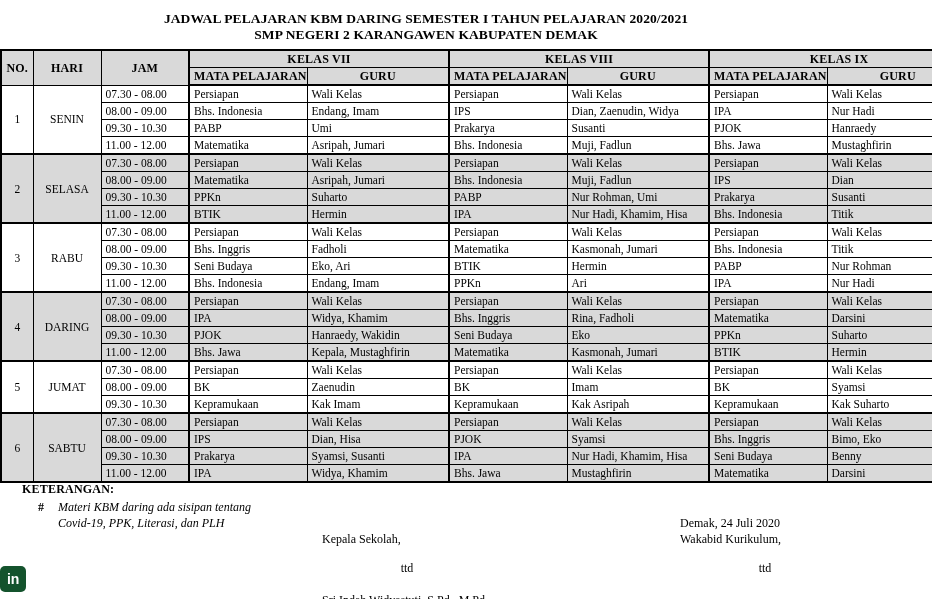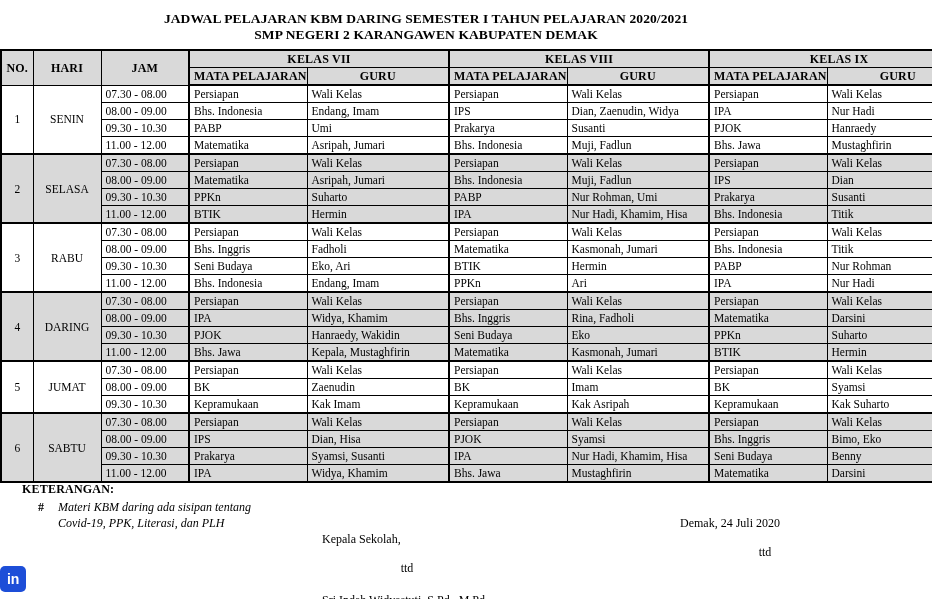--- a/index.html
+++ b/index.html
@@ -152,21 +152,21 @@
     margin-top: 1px;
   }
 
   
   .li-badge {
     position: absolute;
     left: 0px;
     top: 566px;
     width: 26px;
     height: 26px;
-    background: #1d4ed8;
+    background: #14532d;
     border-radius: 5px;
     color: #ffffff;
     font-family: "Liberation Sans", sans-serif;
     font-size: 14px;
     font-weight: bold;
     line-height: 26px;
     text-align: center;
     letter-spacing: -0.3px;
   }
 </style>
@@ -441,19 +441,20 @@
 
     <div class="sig sig-left">
       <div class="role">Kepala Sekolah,</div>
       <div class="ttd">ttd</div>
       <div class="name">Sri Indah Widyastuti, S.Pd., M.Pd.</div>
       <div class="nip">NIP. 19690719 199802 2 002</div>
     </div>
 
     <div class="sig sig-right">
       <div class="role">Demak, 24 Juli 2020</div>
+      <div class="role">Wakabid Kurikulum,</div>
       <div class="ttd">ttd</div>
     </div>
   </div>
 
   <div class="li-badge">in</div>
 
 </div>
 
 </body></html>

